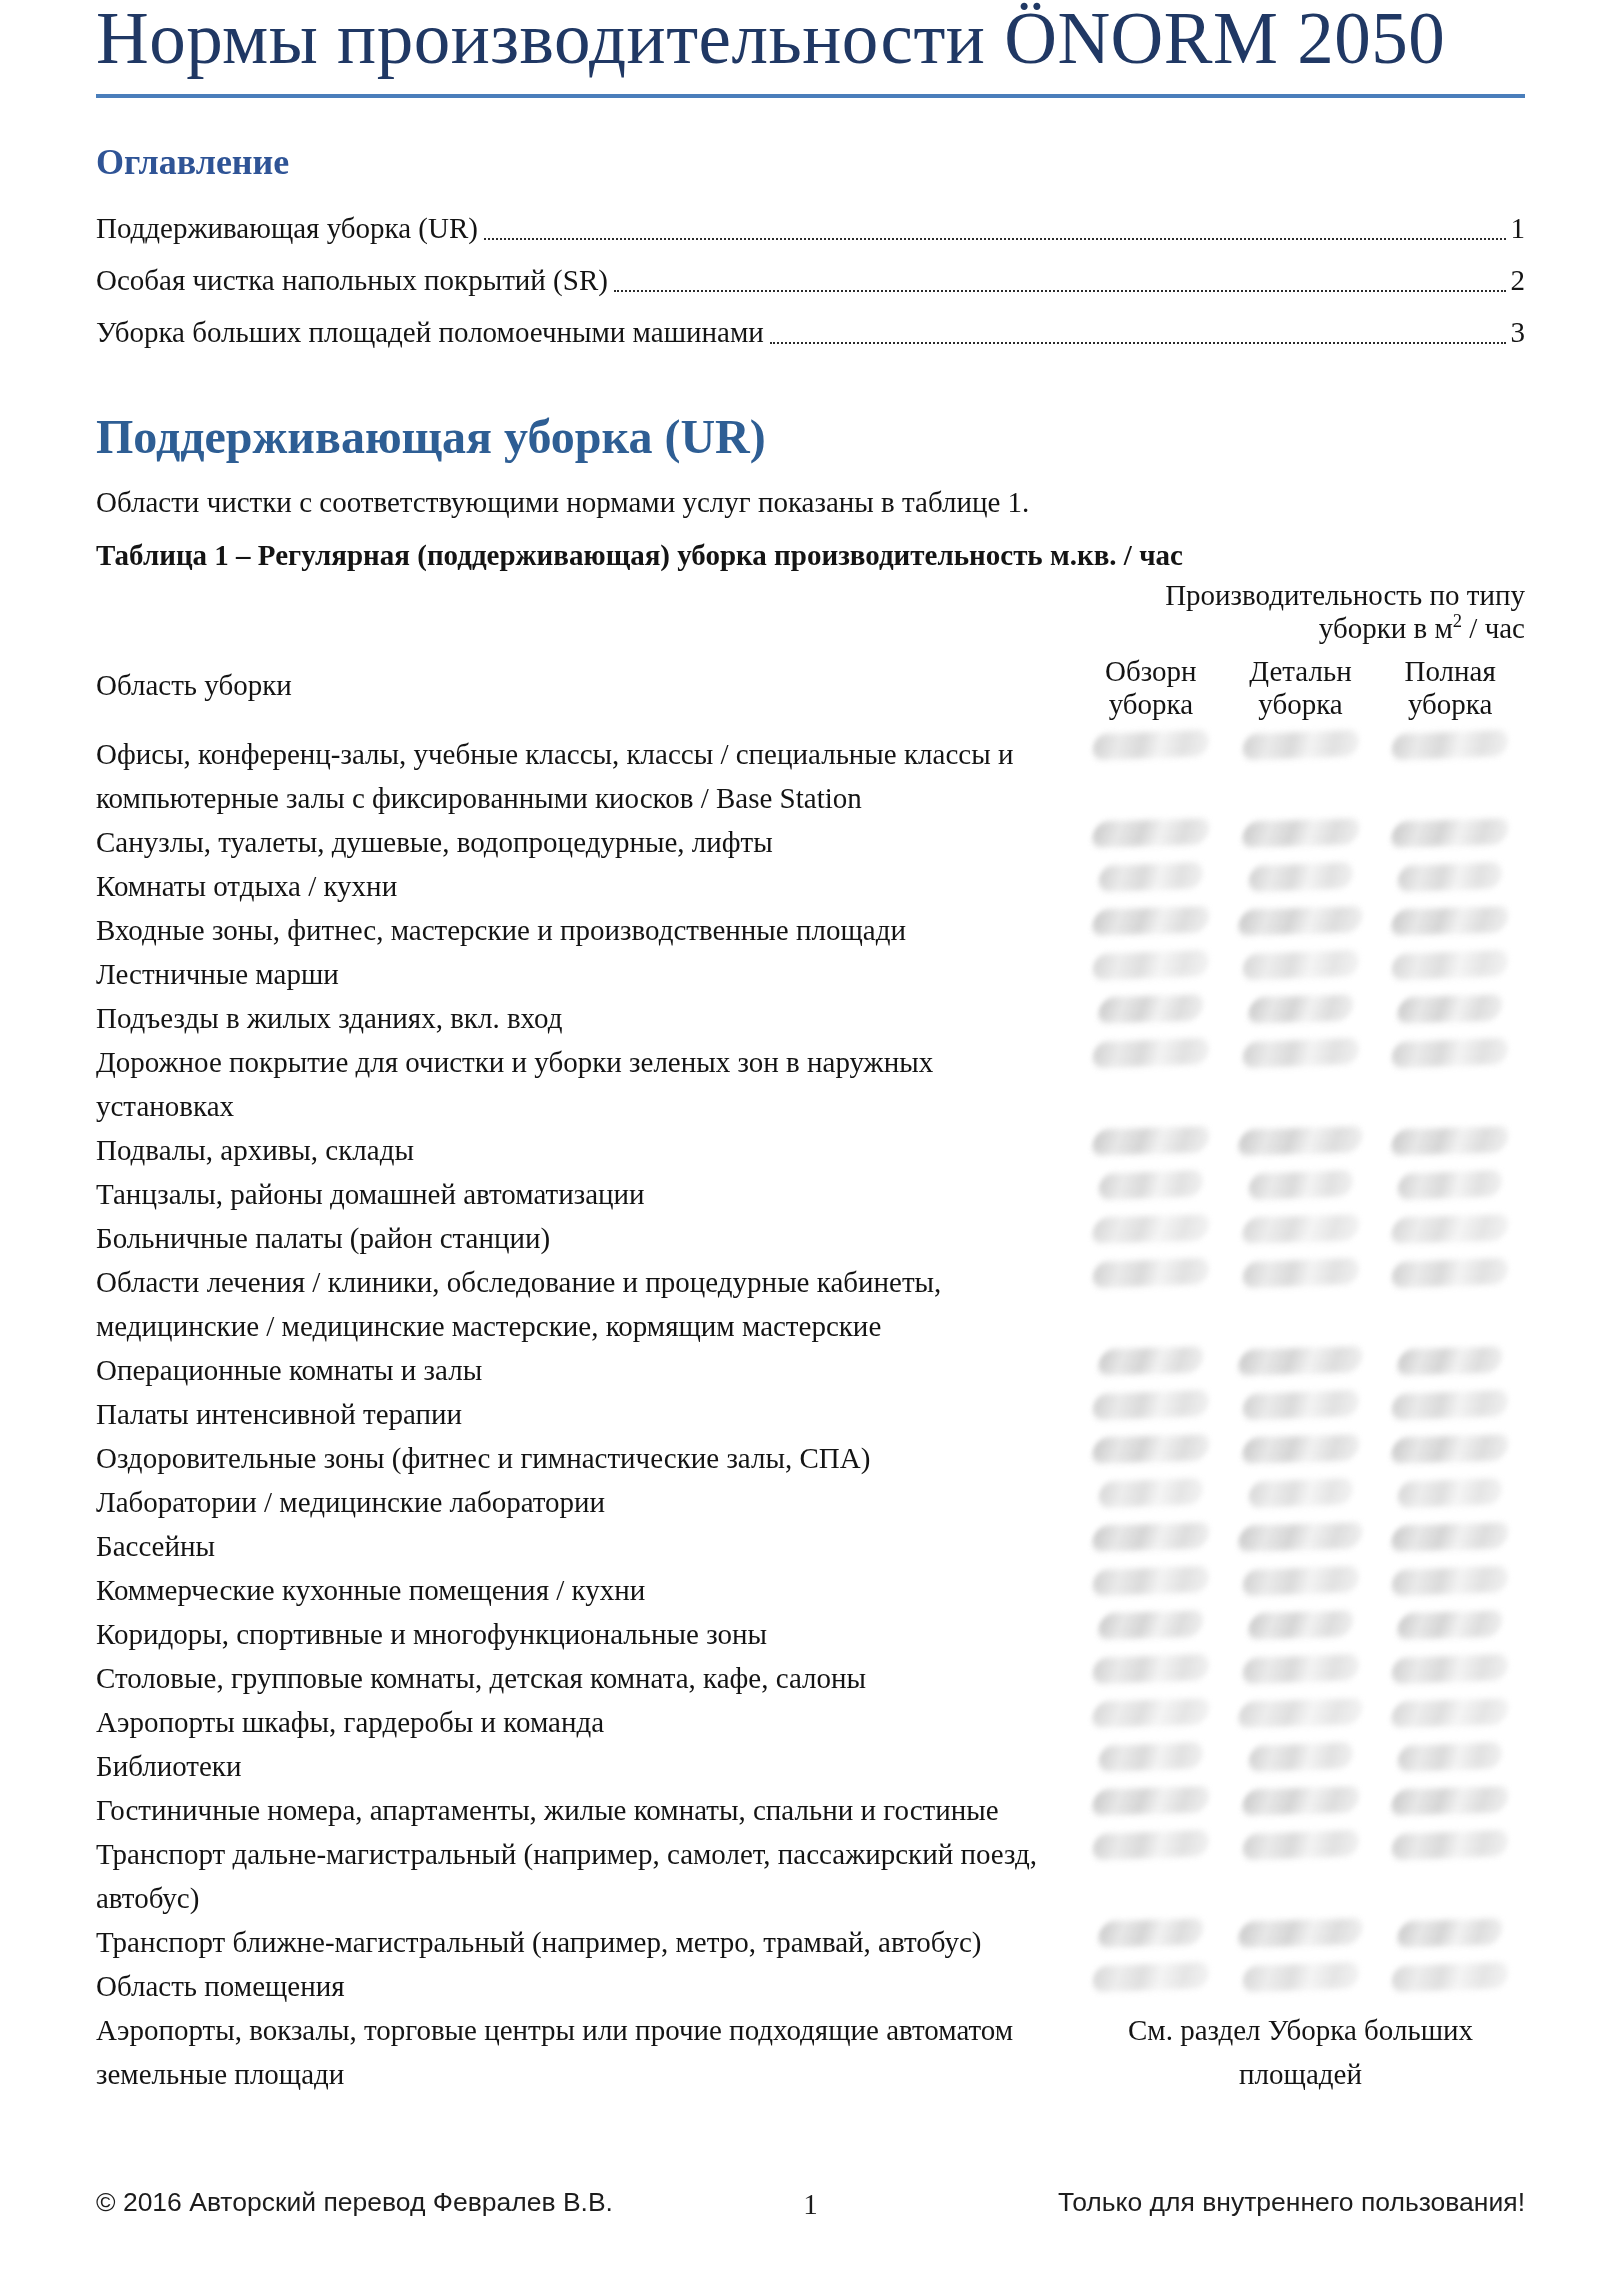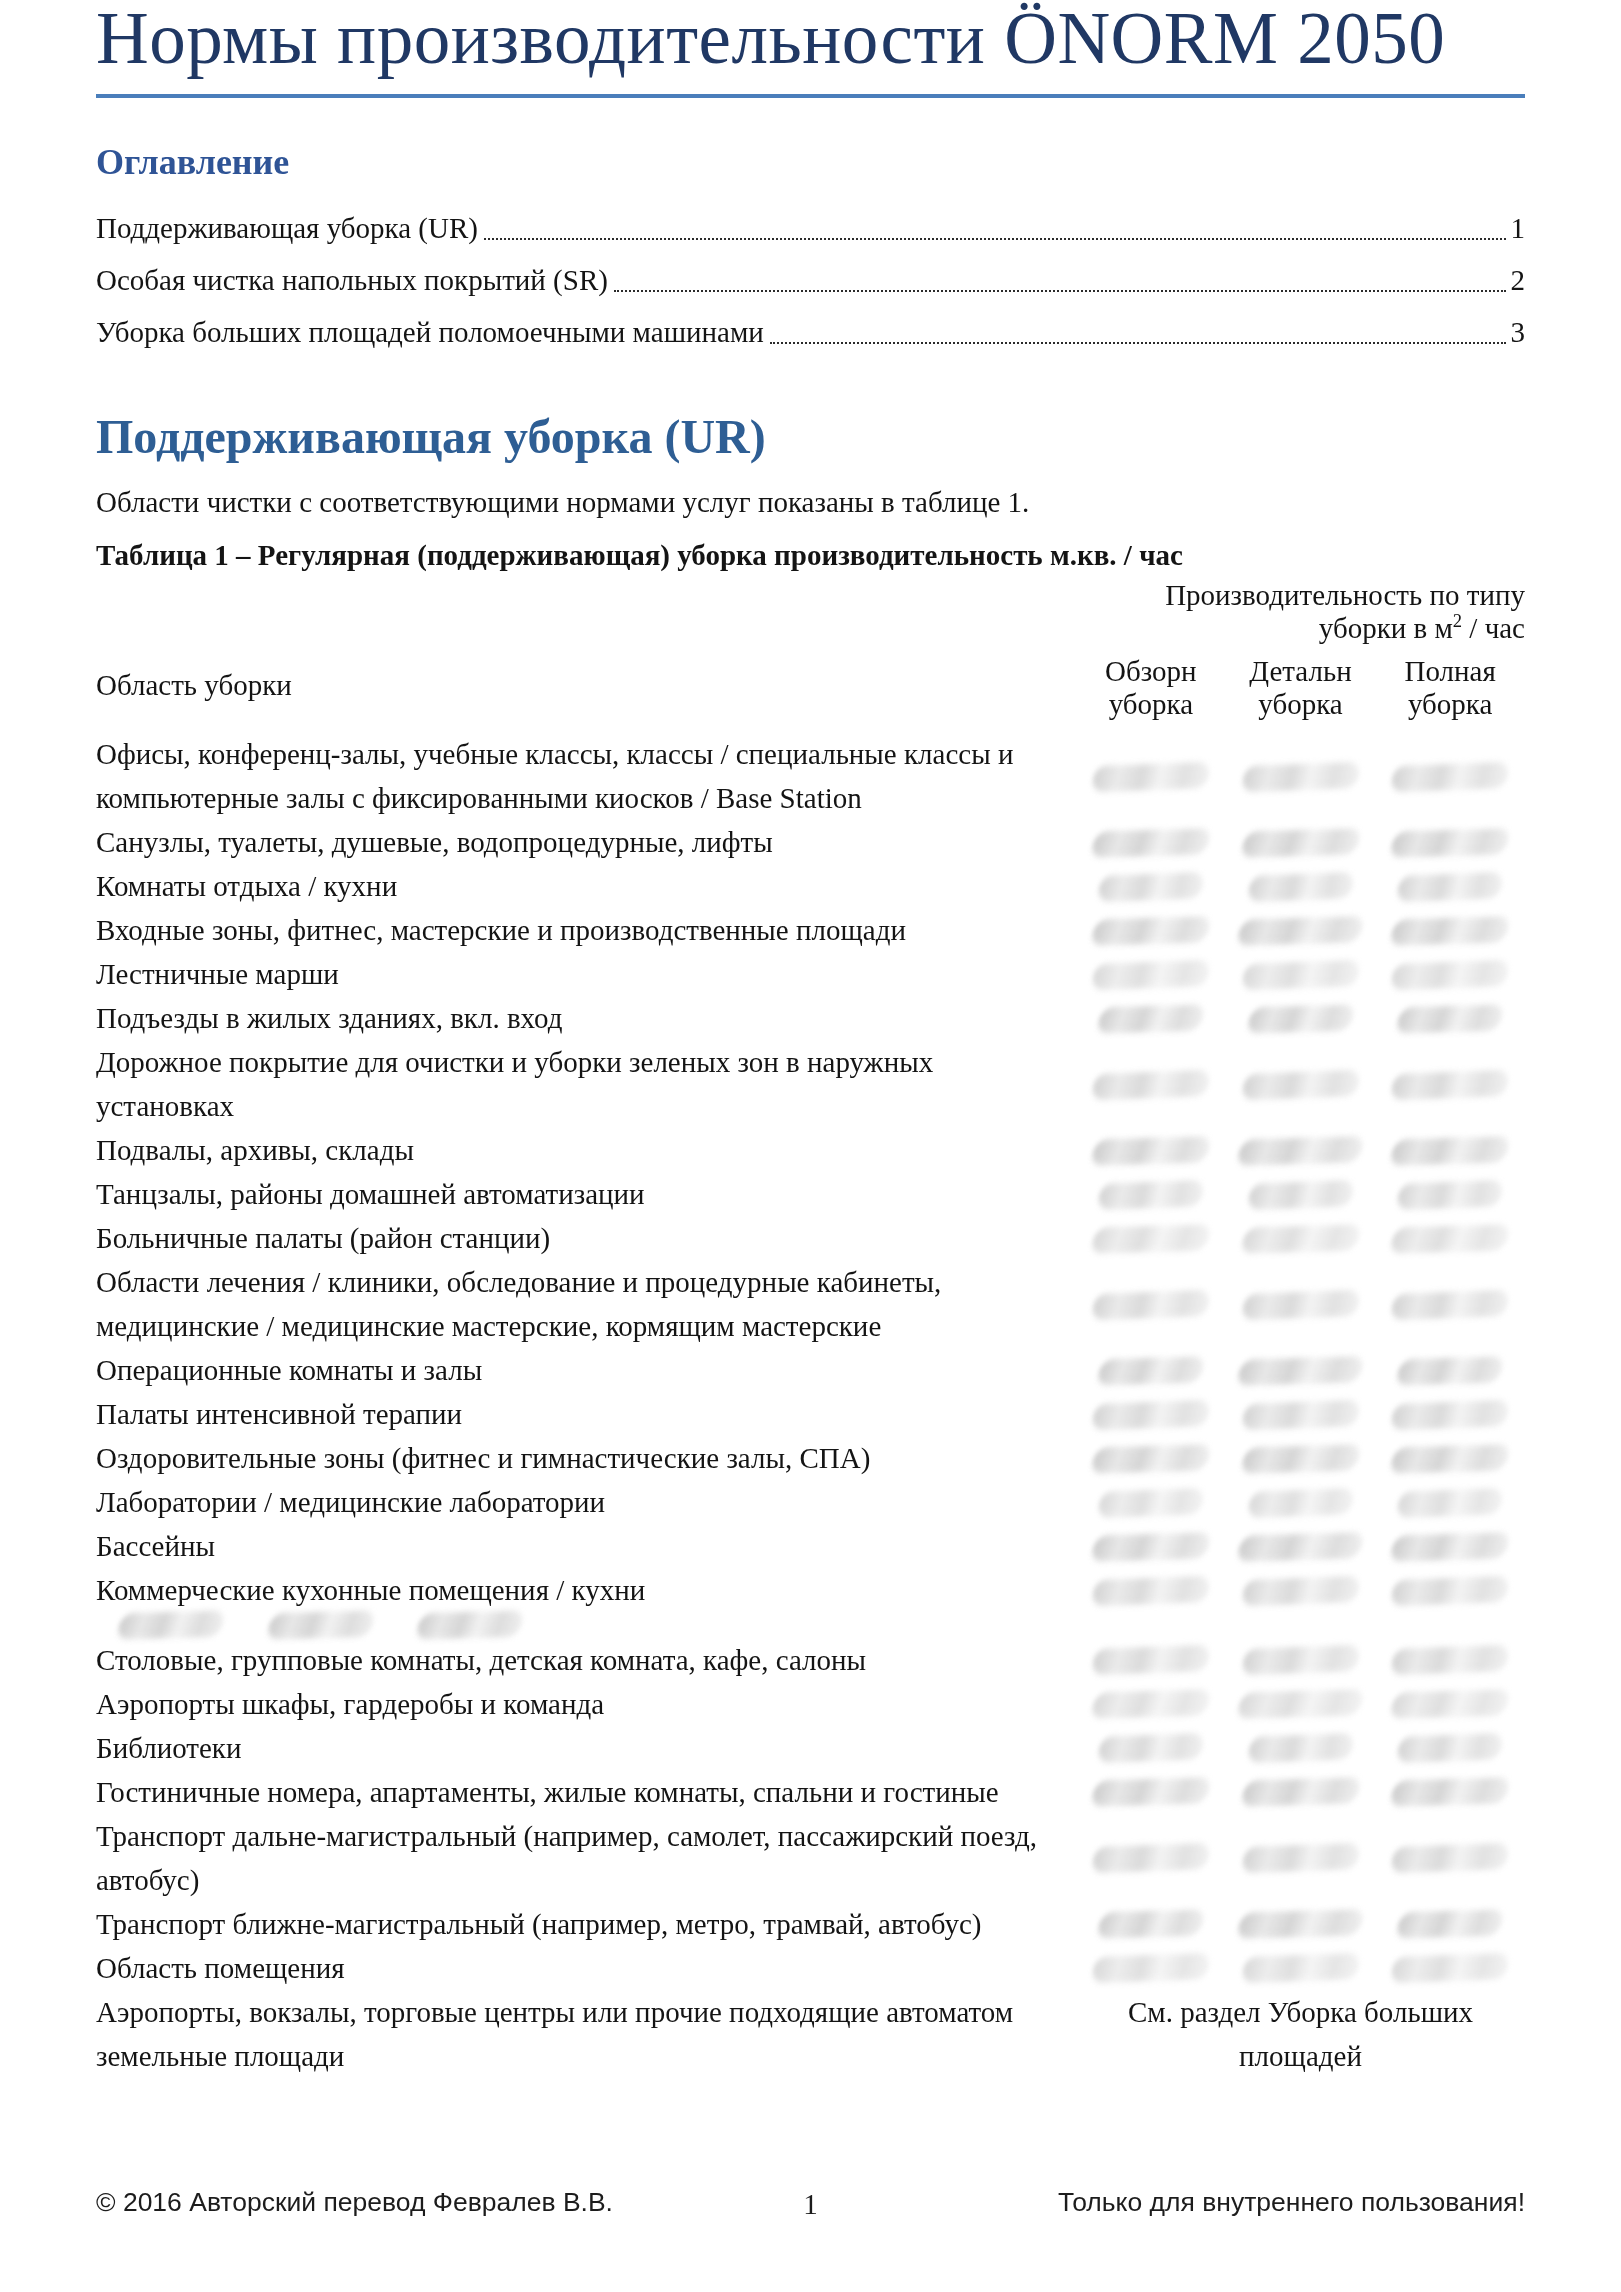--- a/index.html
+++ b/index.html
@@ -42,21 +42,21 @@
   }
   .group-h sup{font-size:18.6px;vertical-align:super;line-height:0;}
   .col-hs{position:absolute;right:0;top:76px;width:449px;display:flex;}
   .col-h{width:150px;font-size:29px;line-height:33px;text-align:center;}
   .area-header{position:absolute;left:0;top:90px;font-size:29px;line-height:33px;}
 
   
   .tbody{margin-top:10.8px;}
   .t-row{display:flex;align-items:stretch;}
   .t-area{flex:1;font-size:29px;line-height:44px;padding-right:25.5px;}
-  .t-vals{width:449px;display:flex;align-items:center;}
+  .t-vals{width:449px;display:flex;align-items:flex-start;}
   .t-val{flex:1;display:flex;justify-content:center;align-items:center;}
 
   
   .smudge{
     width:116px;height:25.5px;border-radius:12.7px;
     background:linear-gradient(96deg,#c2c2c2 0%,#e4e4e4 22%,#cfcfcf 42%,#f0f0f0 58%,#d8d8d8 78%,#ededed 100%);
     filter:blur(2.9px);opacity:.85;
     transform:rotate(-1.6deg) skewX(-14deg);
   }
   .t-row:nth-child(odd) .smudge{transform:rotate(-2.2deg) skewX(-9deg);opacity:.75;}
@@ -355,20 +355,21 @@
           </div>
           <div class="t-val">
             <div class="smudge"></div>
           </div>
           <div class="t-val">
             <div class="smudge"></div>
           </div>
         </div>
       </div>
       <div class="t-row">
+        <div class="t-area">Коридоры, спортивные и многофункциональные зоны</div>
         <div class="t-vals">
           <div class="t-val">
             <div class="smudge"></div>
           </div>
           <div class="t-val">
             <div class="smudge"></div>
           </div>
           <div class="t-val">
             <div class="smudge"></div>
           </div>

